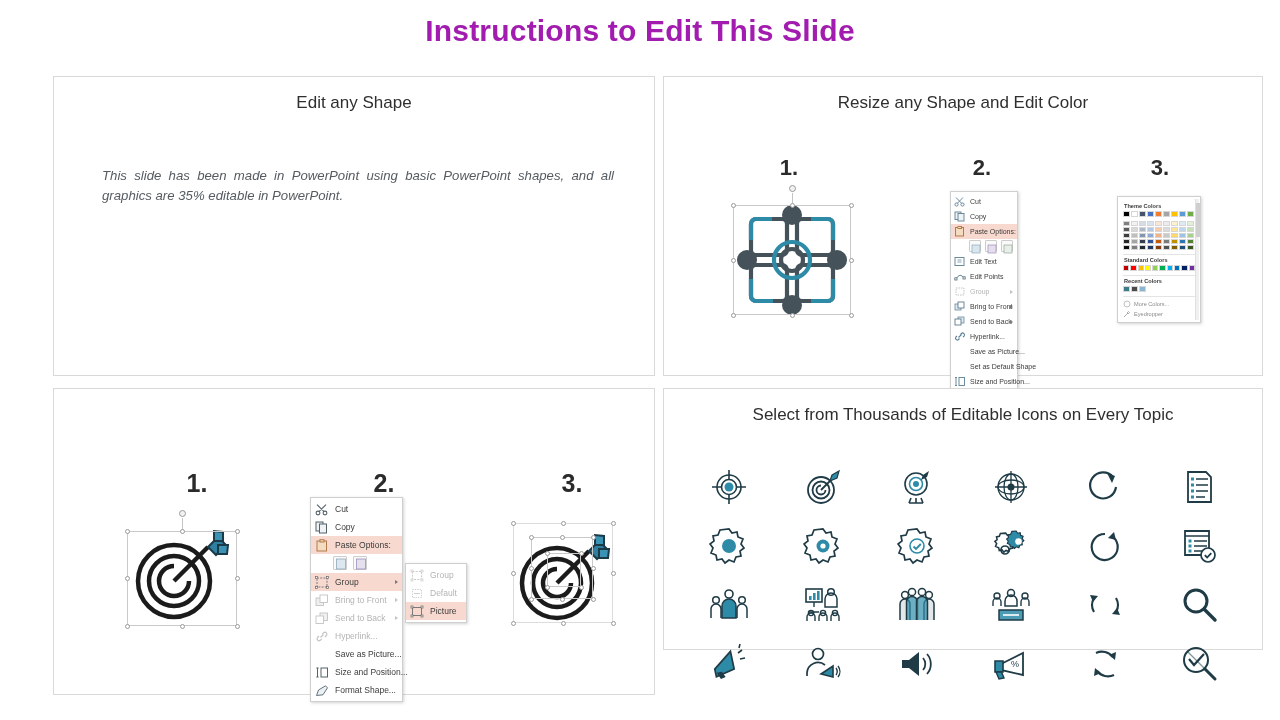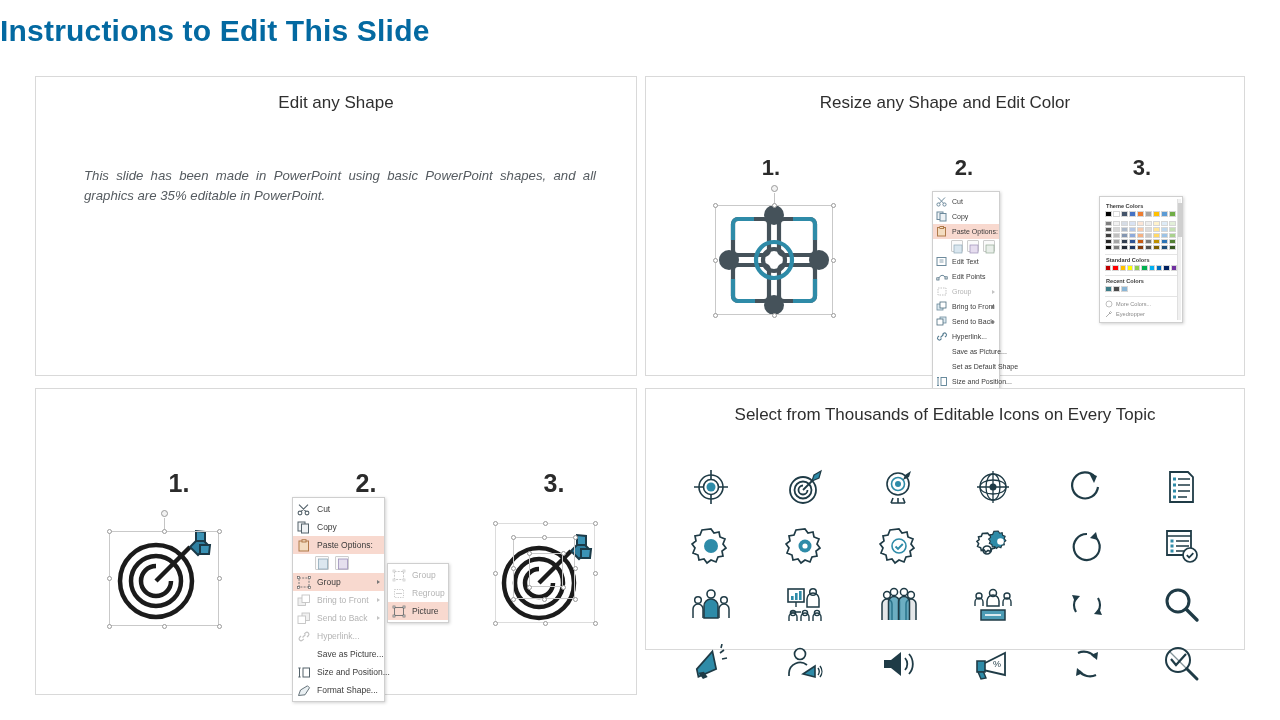--- a/index.html
+++ b/index.html
@@ -14,31 +14,33 @@
   #slide {
     position: relative;
     width: 1280px; height: 720px;
     background: #ffffff;
   }
 
   
   .slide-title {
     position: absolute;
     top: 14px; left: 0; width: 1280px;
+    text-align: center;
     font-size: 30px;
     font-weight: 700;
-    color: #0369a1;
+    color: #a21caf;
     letter-spacing: .2px;
   }
 
   
   .panel {
     position: absolute;
     border: 1px solid #d9d9d9;
     background: #ffffff;
+    margin-left: 18px;
   }
   #panel-tl { left: 35px;  top: 76px;  width: 602px; height: 300px; }
   #panel-tr { left: 645px; top: 76px;  width: 600px; height: 300px; }
   #panel-bl { left: 35px;  top: 388px; width: 602px; height: 307px; }
   #panel-br { left: 645px; top: 388px; width: 600px; height: 262px; }
 
   .panel-title {
     text-align: center;
     font-size: 17px;
     color: #2f2f2f;
@@ -685,21 +687,21 @@
         </span>
         <span class="ctx-label">Group</span>
       </div>
       <div class="ctx-item disabled">
         <span class="ctx-ico">
           <svg width="14" height="13" viewBox="0 0 14 13">
               <rect x="2.5" y="2.5" width="9" height="8" fill="none" stroke="#c9c9c9" stroke-width="1" stroke-dasharray="1.2 1.2"></rect>
               <path d="M4 6.5h6" stroke="#c9c9c9" stroke-width=".9"></path>
             </svg>
         </span>
-        <span class="ctx-label">Regroup</span>
+        <span class="ctx-label">Default</span>
       </div>
       <div class="ctx-item hl">
         <span class="ctx-ico">
           <svg width="14" height="13" viewBox="0 0 14 13">
               <rect x="2.5" y="2.5" width="9" height="8" fill="none" stroke="#7a7a7a" stroke-width="1"></rect>
               <rect x="1" y="1" width="2" height="2" fill="#fff" stroke="#666" stroke-width=".7"></rect>
               <rect x="11" y="1" width="2" height="2" fill="#fff" stroke="#666" stroke-width=".7"></rect>
               <rect x="1" y="10" width="2" height="2" fill="#fff" stroke="#666" stroke-width=".7"></rect>
               <rect x="11" y="10" width="2" height="2" fill="#fff" stroke="#666" stroke-width=".7"></rect>
             </svg>

